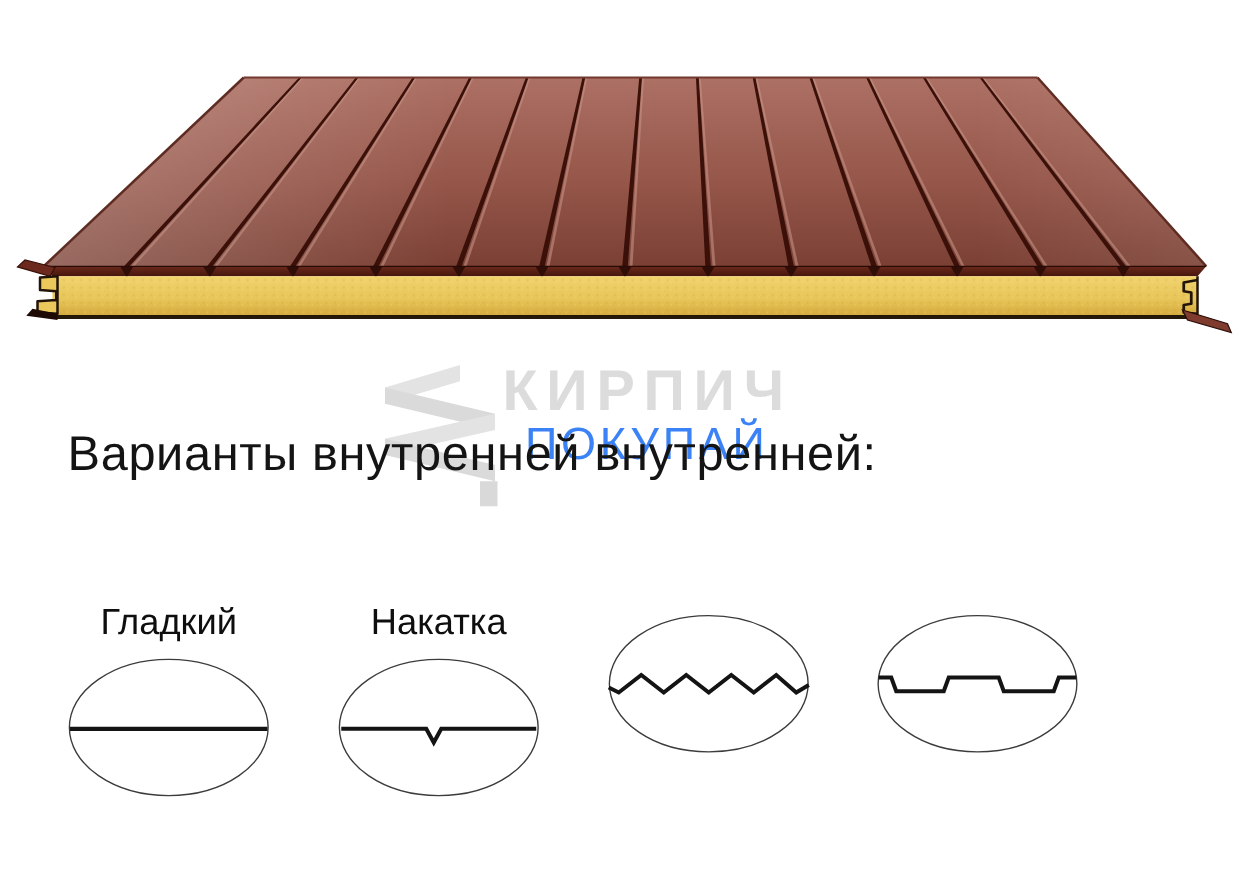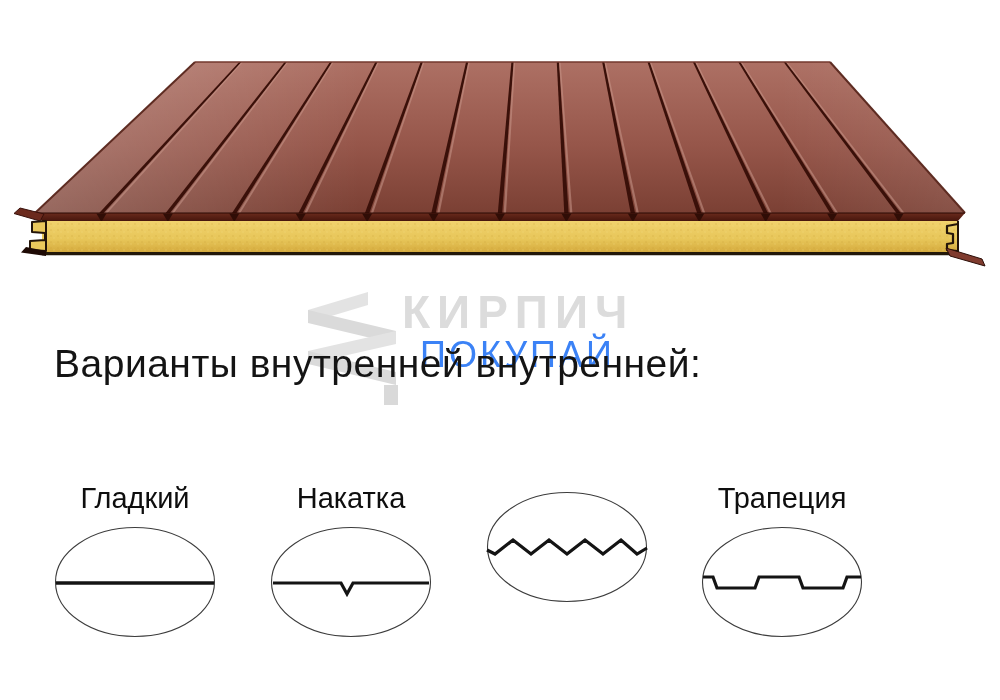--- a/index.html
+++ b/index.html
@@ -177,18 +177,17 @@
 </div>
 
 <div class="option" id="opt2">
   <svg width="164" height="114" viewBox="0 0 164 114" xmlns="http://www.w3.org/2000/svg">
     <ellipse cx="82" cy="57" rx="79.5" ry="54.5" fill="none" stroke="#3c3c3c" stroke-width="1.1"></ellipse>
     <polyline fill="none" stroke="#141414" stroke-width="3.2" stroke-linejoin="miter" points="2,60 10,64 28,50 46,64 64,50 82,64 100,50 118,64 136,50 152,64 162,58"></polyline>
   </svg>
 </div>
 
 <div class="option" id="opt3">
-  <div class="label">Трапеция</div>
   <svg width="164" height="114" viewBox="0 0 164 114" xmlns="http://www.w3.org/2000/svg">
     <ellipse cx="82" cy="57" rx="79.5" ry="54.5" fill="none" stroke="#3c3c3c" stroke-width="1.1"></ellipse>
     <polyline fill="none" stroke="#141414" stroke-width="3.2" stroke-linejoin="miter" points="3,52 13,52 17,63 55,63 59,52 99,52 103,63 143,63 147,52 161,52"></polyline>
   </svg>
 </div>
 
 </body></html>

